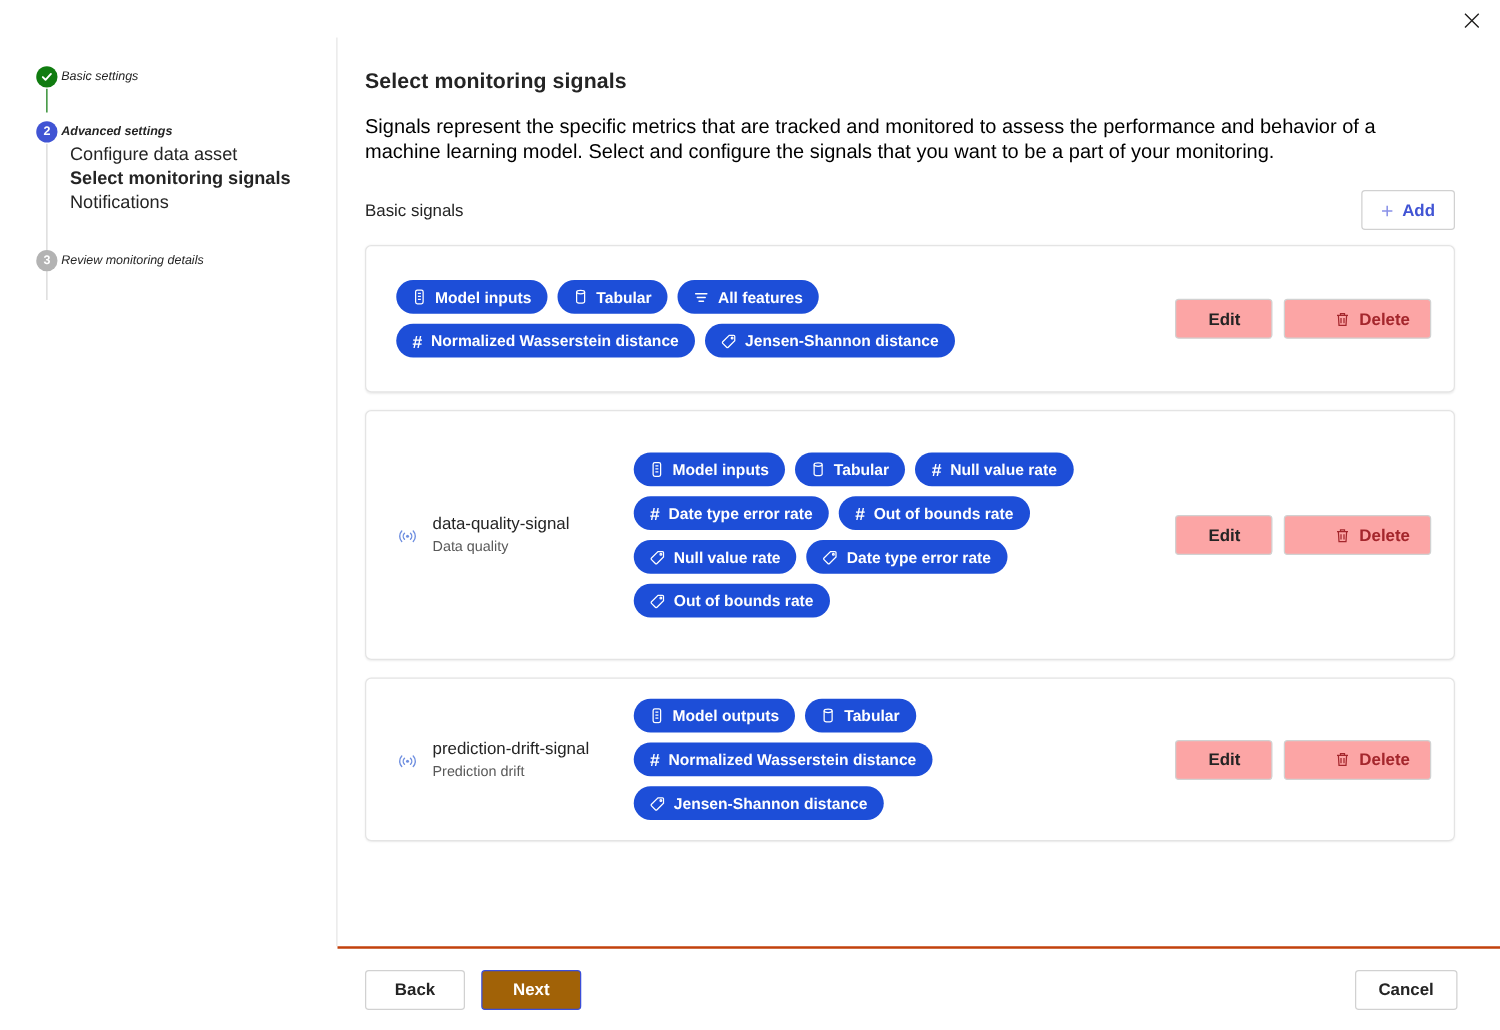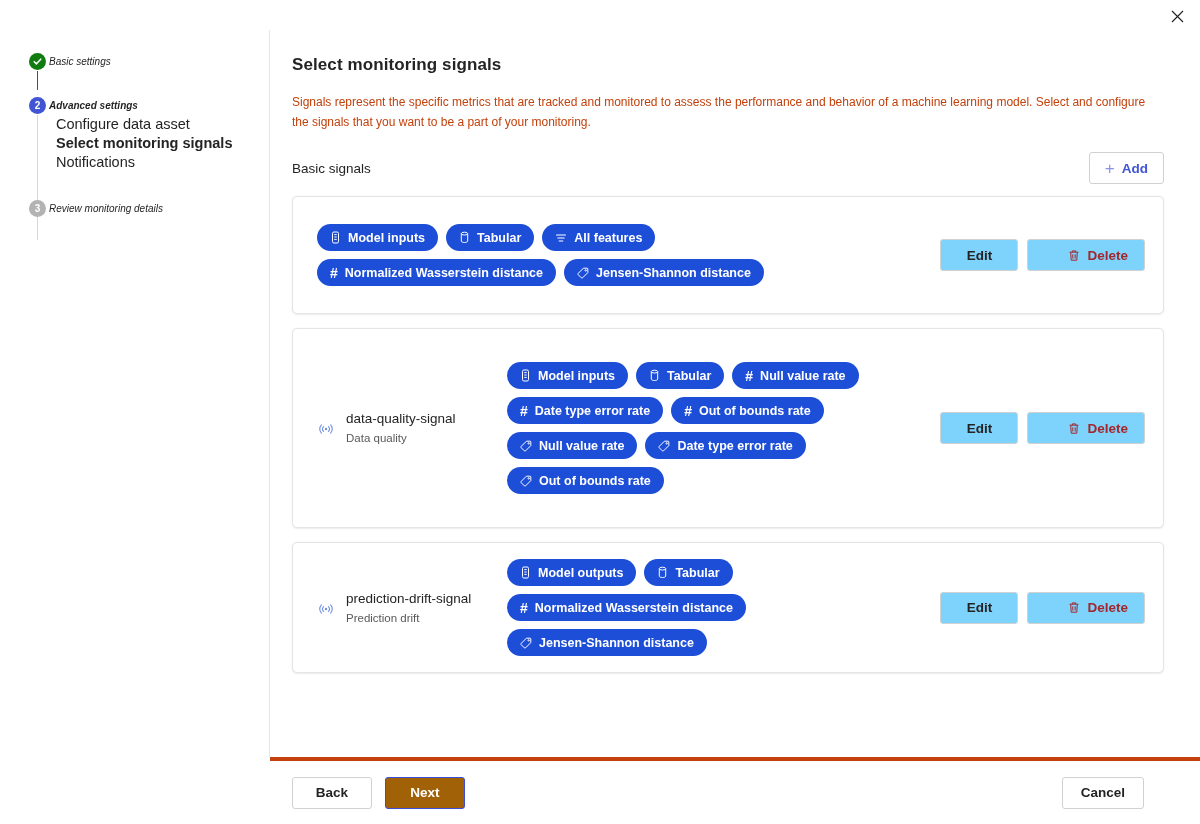--- a/index.html
+++ b/index.html
@@ -54,21 +54,21 @@
   .sub-item.bold { font-weight: 700; }
 
   
   .main {
     position: absolute; left: 270px; top: 30px;
     width: 930px; height: 727px;
     padding: 25px 36px 0 22px;
     overflow: hidden;
   }
   .title { font-size: 17px; font-weight: 700; color: #242424; letter-spacing: .1px; }
-  .desc  { margin-top: 17px; font-size: 12px; line-height: 20px; color: #c2410c; max-width: 862px; }
+  .desc  { margin-top: 17px; font-size: 16px; line-height: 20px; color: #000000; max-width: 862px; }
 
   .added-row {
     margin-top: 20px; height: 32px;
     display: flex; align-items: center; justify-content: space-between;
   }
   .added-label { font-size: 13.5px; color: #242424; }
   .add-btn {
     display: flex; align-items: center; gap: 7px;
     height: 32px; padding: 0 15px;
     background: #fff; border: 1px solid #d1d1d1; border-radius: 3px;
@@ -100,34 +100,34 @@
     background: #1d4ed8; color: #ffffff;
     border-radius: 14px; font-size: 12.5px; font-weight: 700;
     white-space: nowrap; cursor: default;
   }
   .chip svg { flex: 0 0 auto; }
   .chip .hash { font-size: 14px; font-weight: 700; line-height: 1; }
 
   .card-actions { display: flex; gap: 9px; margin-left: auto; }
   .btn {
     height: 32px; min-width: 78px; padding: 0 16px;
-    border: 1px solid #d1d1d1; border-radius: 3px; background: #7dd3fc;
+    border: 1px solid #d1d1d1; border-radius: 3px; background: #fca5a5;
     font-size: 13.5px; font-weight: 700; color: #242424;
     display: inline-flex; align-items: center; justify-content: center; gap: 7px;
     cursor: pointer; font-family: "Liberation Sans", sans-serif;
   }
   .btn-delete { color: #a4262c; min-width: 98px; padding-left: 40px; }
   .btn-delete svg { color: #a4262c; }
 
   
   .footer {
     position: absolute; left: 270px; top: 757px;
     width: 930px; height: 67px;
-    border-top: 4px solid #c2410c;
-    display: flex; align-items: center; padding: 0 56px 0 22px;
+    border-top: 2px solid #c2410c;
+    display: flex; align-items: center; padding: 0 34px 0 22px;
   }
   .footer-left { display: flex; gap: 13px; }
   .fbtn {
     height: 32px; min-width: 80px; padding: 0 18px;
     border-radius: 3px; font-size: 13.5px; font-weight: 700;
     display: inline-flex; align-items: center; justify-content: center;
     cursor: pointer; font-family: "Liberation Sans", sans-serif;
   }
   .fbtn-secondary { background: #fff; border: 1px solid #d1d1d1; color: #242424; }
   .fbtn-primary { background: #a16207; border: 1px solid #3b4ed8; color: #fff; }

